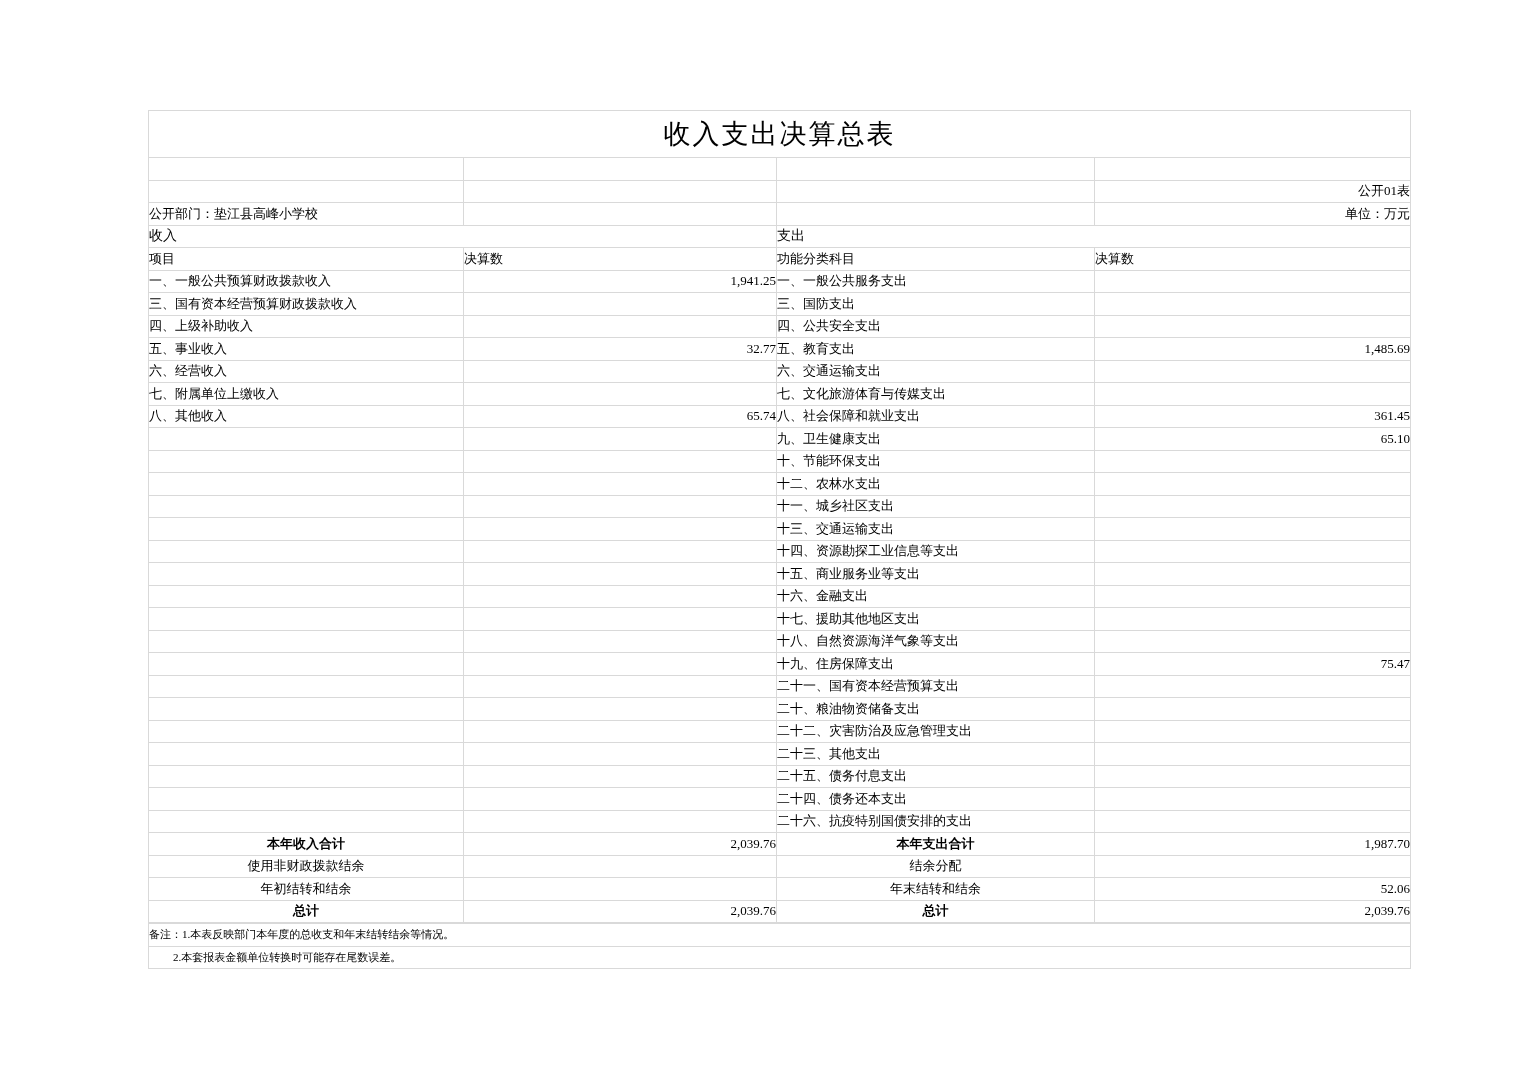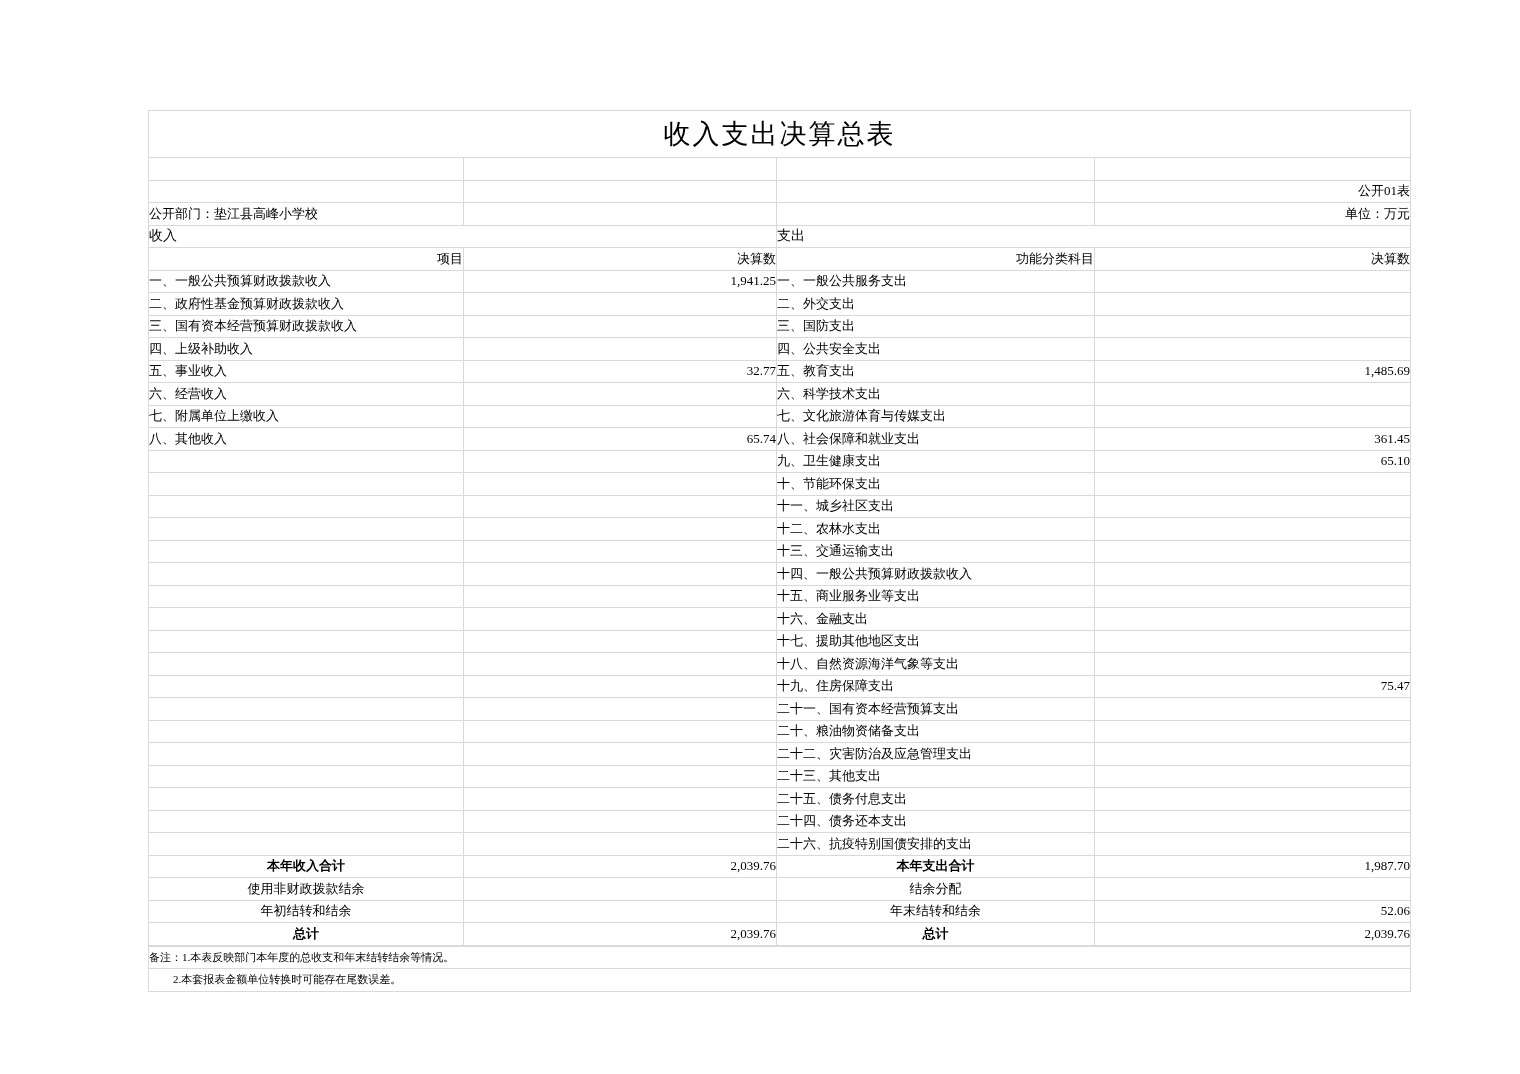--- a/index.html
+++ b/index.html
@@ -55,21 +55,21 @@
 
   .meta-right {
     text-align: right;
     padding-right: 6px;
     font-size: 13px;
   }
   .section-head {
     font-size: 14px;
   }
   .colhead {
-    text-align: right;
+    text-align: left;
     font-size: 13px;
   }
   .num {
     text-align: right;
     padding-right: 6px;
     font-family: "Liberation Serif", "DejaVu Serif", serif;
     font-size: 13px;
   }
   .note td {
     border: 1px solid #d9d9d9;
@@ -125,47 +125,41 @@
       </tr>
     </tbody>
     <tbody id="data-body">
         <tr>
           <td class="pad-l">一、一般公共预算财政拨款收入</td>
           <td class="num">1,941.25</td>
           <td class="pad-l">一、一般公共服务支出</td>
           <td class="num"></td>
         </tr>
         <tr>
-          <td class="pad-l">二、政府性基金预算财政拨款收入</td>
-          <td class="num"></td>
-          <td class="pad-l">二、外交支出</td>
-          <td class="num"></td>
-        </tr>
-        <tr>
           <td class="pad-l">三、国有资本经营预算财政拨款收入</td>
           <td class="num"></td>
           <td class="pad-l">三、国防支出</td>
           <td class="num"></td>
         </tr>
         <tr>
           <td class="pad-l">四、上级补助收入</td>
           <td class="num"></td>
           <td class="pad-l">四、公共安全支出</td>
           <td class="num"></td>
         </tr>
         <tr>
           <td class="pad-l">五、事业收入</td>
           <td class="num">32.77</td>
           <td class="pad-l">五、教育支出</td>
           <td class="num">1,485.69</td>
         </tr>
         <tr>
           <td class="pad-l">六、经营收入</td>
           <td class="num"></td>
-          <td class="pad-l">六、科学技术支出</td>
+          <td class="pad-l">六、交通运输支出</td>
           <td class="num"></td>
         </tr>
         <tr>
           <td class="pad-l">七、附属单位上缴收入</td>
           <td class="num"></td>
           <td class="pad-l">七、文化旅游体育与传媒支出</td>
           <td class="num"></td>
         </tr>
         <tr>
           <td class="pad-l">八、其他收入</td>
@@ -181,39 +175,39 @@
         </tr>
         <tr>
           <td class="pad-l"></td>
           <td class="num"></td>
           <td class="pad-l">十、节能环保支出</td>
           <td class="num"></td>
         </tr>
         <tr>
           <td class="pad-l"></td>
           <td class="num"></td>
+          <td class="pad-l">十二、农林水支出</td>
+          <td class="num"></td>
+        </tr>
+        <tr>
+          <td class="pad-l"></td>
+          <td class="num"></td>
           <td class="pad-l">十一、城乡社区支出</td>
           <td class="num"></td>
         </tr>
         <tr>
           <td class="pad-l"></td>
           <td class="num"></td>
-          <td class="pad-l">十二、农林水支出</td>
-          <td class="num"></td>
-        </tr>
-        <tr>
-          <td class="pad-l"></td>
-          <td class="num"></td>
           <td class="pad-l">十三、交通运输支出</td>
           <td class="num"></td>
         </tr>
         <tr>
           <td class="pad-l"></td>
           <td class="num"></td>
-          <td class="pad-l">十四、一般公共预算财政拨款收入</td>
+          <td class="pad-l">十四、资源勘探工业信息等支出</td>
           <td class="num"></td>
         </tr>
         <tr>
           <td class="pad-l"></td>
           <td class="num"></td>
           <td class="pad-l">十五、商业服务业等支出</td>
           <td class="num"></td>
         </tr>
         <tr>
           <td class="pad-l"></td>

